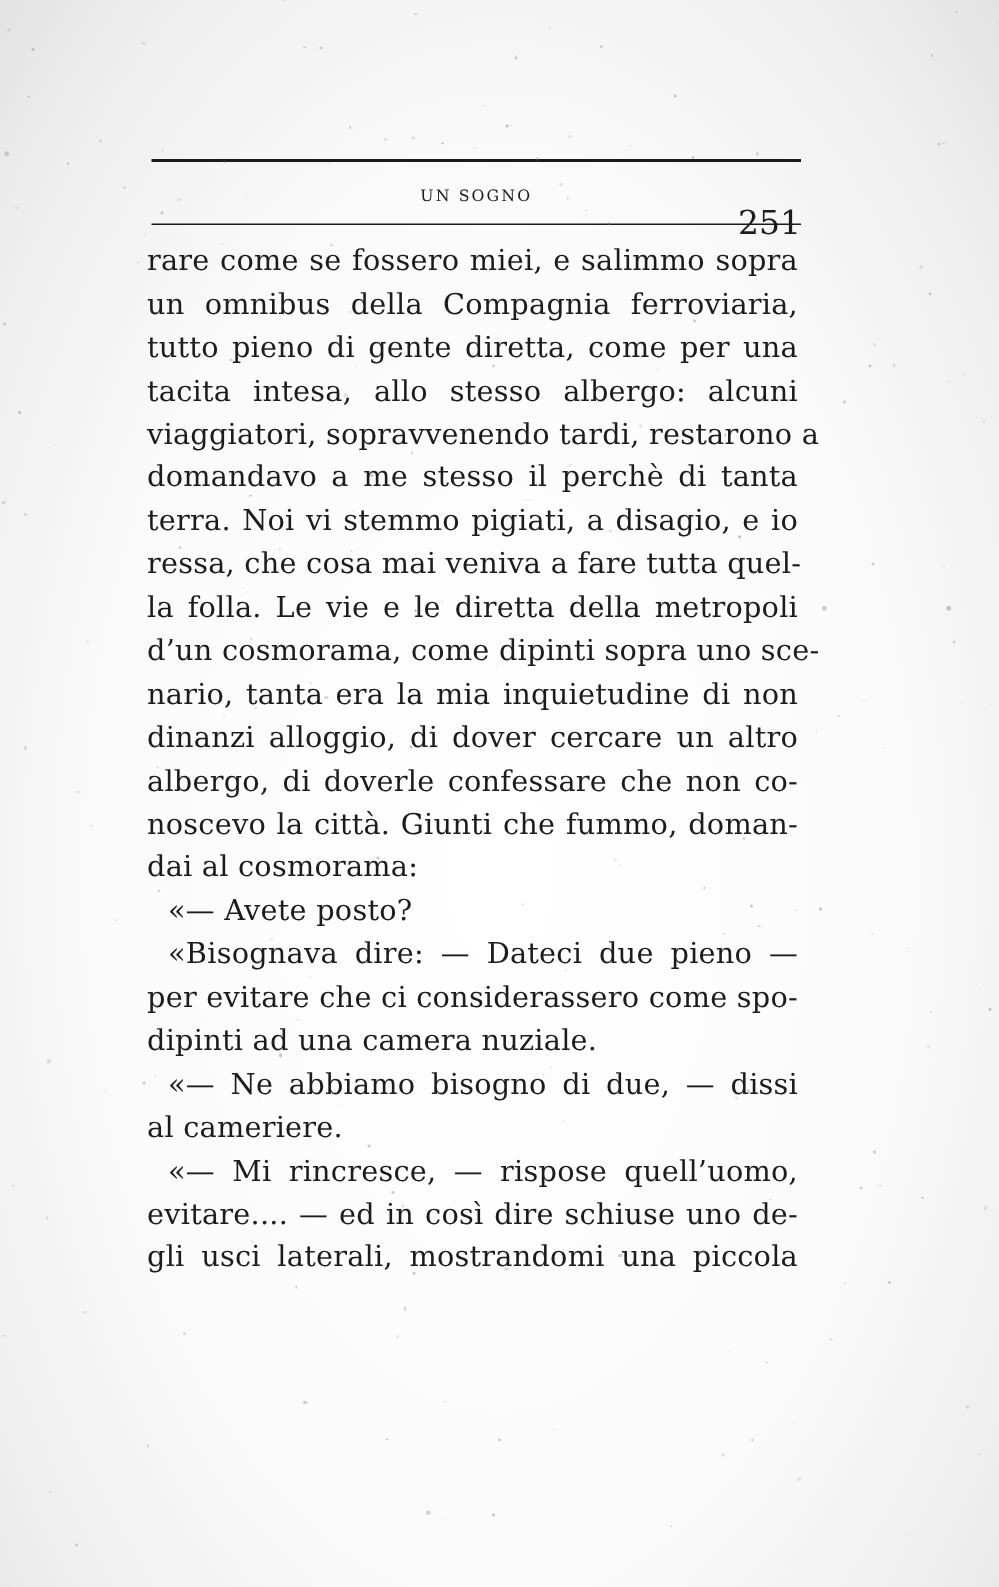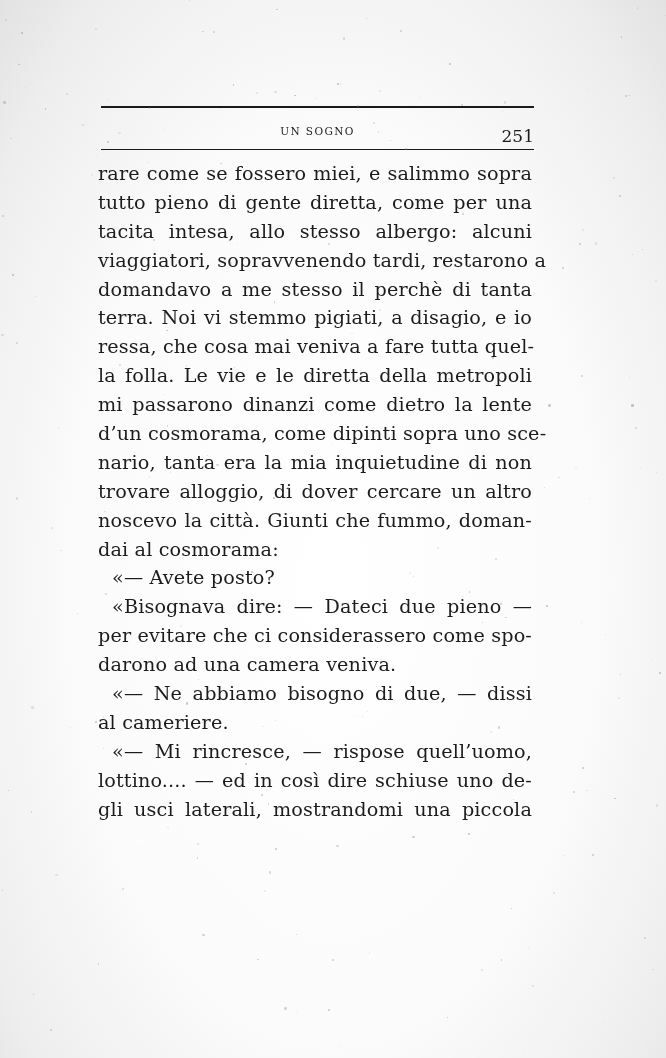--- a/index.html
+++ b/index.html
@@ -44,22 +44,22 @@
       top: 4px;
       text-align: center;
       font-size: 10.5px;
       letter-spacing: 1.4px;
       font-variant: small-caps;
       text-transform: uppercase;
     }
     .page-number {
       position: absolute;
       right: 0;
-      top: 5px;
-      font-size: 17px;
+      top: 16px;
+      font-size: 22px;
     }
 
     .body-text {
       position: absolute;
       left: 98px;
       top: 160px;
       width: 434px;
     }
     .line {
       display: block;
@@ -91,41 +91,42 @@
 <div class="page">
   <div class="rule top"></div>
   <div class="running-head">
     <span class="running-title">UN SOGNO</span>
     <span class="page-number">251</span>
   </div>
   <div class="rule bottom"></div>
 
   <div class="body-text" id="body-text">
       <span class="line">rare come se fossero miei, e salimmo sopra</span>
+      <span class="line">un omnibus della Compagnia ferroviaria,</span>
       <span class="line">tutto pieno di gente diretta, come per una</span>
       <span class="line">tacita intesa, allo stesso albergo: alcuni</span>
       <span class="line">viaggiatori, sopravvenendo tardi, restarono a</span>
       <span class="line">domandavo a me stesso il perchè di tanta</span>
       <span class="line">terra. Noi vi stemmo pigiati, a disagio, e io</span>
       <span class="line">ressa, che cosa mai veniva a fare tutta quel-</span>
       <span class="line">la folla. Le vie e le diretta della metropoli</span>
-      <span class="line">mi passarono dinanzi come dietro la lente</span>
       <span class="line">d’un cosmorama, come dipinti sopra uno sce-</span>
       <span class="line">nario, tanta era la mia inquietudine di non</span>
-      <span class="line">trovare alloggio, di dover cercare un altro</span>
+      <span class="line">dinanzi alloggio, di dover cercare un altro</span>
+      <span class="line">albergo, di doverle confessare che non co-</span>
       <span class="line">noscevo la città. Giunti che fummo, doman-</span>
       <span class="line last">dai al cosmorama:</span>
       <span class="line indent last">«— Avete posto?</span>
       <span class="line indent">«Bisognava dire: — Dateci due pieno —</span>
       <span class="line">per evitare che ci considerassero come spo-</span>
-      <span class="line last">darono ad una camera veniva.</span>
+      <span class="line last">dipinti ad una camera nuziale.</span>
       <span class="line indent">«— Ne abbiamo bisogno di due, — dissi</span>
       <span class="line last">al cameriere.</span>
       <span class="line indent">«— Mi rincresce, — rispose quell’uomo,</span>
-      <span class="line">lottino.... — ed in così dire schiuse uno de-</span>
+      <span class="line">evitare.... — ed in così dire schiuse uno de-</span>
       <span class="line">gli usci laterali, mostrandomi una piccola</span>
     </div>
 <div class="speck" style="width: 1.58466px; height: 1.58466px; left: 373.486px; top: 122.173px; opacity: 0.24;"></div>
     <div class="speck" style="width: 1.50914px; height: 1.50914px; left: 337.251px; top: 83.1143px; opacity: 0.46;"></div>
     <div class="speck" style="width: 1.74307px; height: 1.74307px; left: 273.609px; top: 300.937px; opacity: 0.42;"></div>
     <div class="speck" style="width: 1.85191px; height: 1.85191px; left: 51.0035px; top: 527.467px; opacity: 0.23;"></div>
     <div class="speck" style="width: 1.87514px; height: 1.87514px; left: 105.213px; top: 592.903px; opacity: 0.32;"></div>
     <div class="speck" style="width: 1.08192px; height: 1.08192px; left: 33.3485px; top: 993.589px; opacity: 0.49;"></div>
     <div class="speck" style="width: 0.993224px; height: 0.993224px; left: 295.854px; top: 1011.13px; opacity: 0.22;"></div>
     <div class="speck" style="width: 1.47078px; height: 1.47078px; left: 366.508px; top: 710.839px; opacity: 0.25;"></div>

